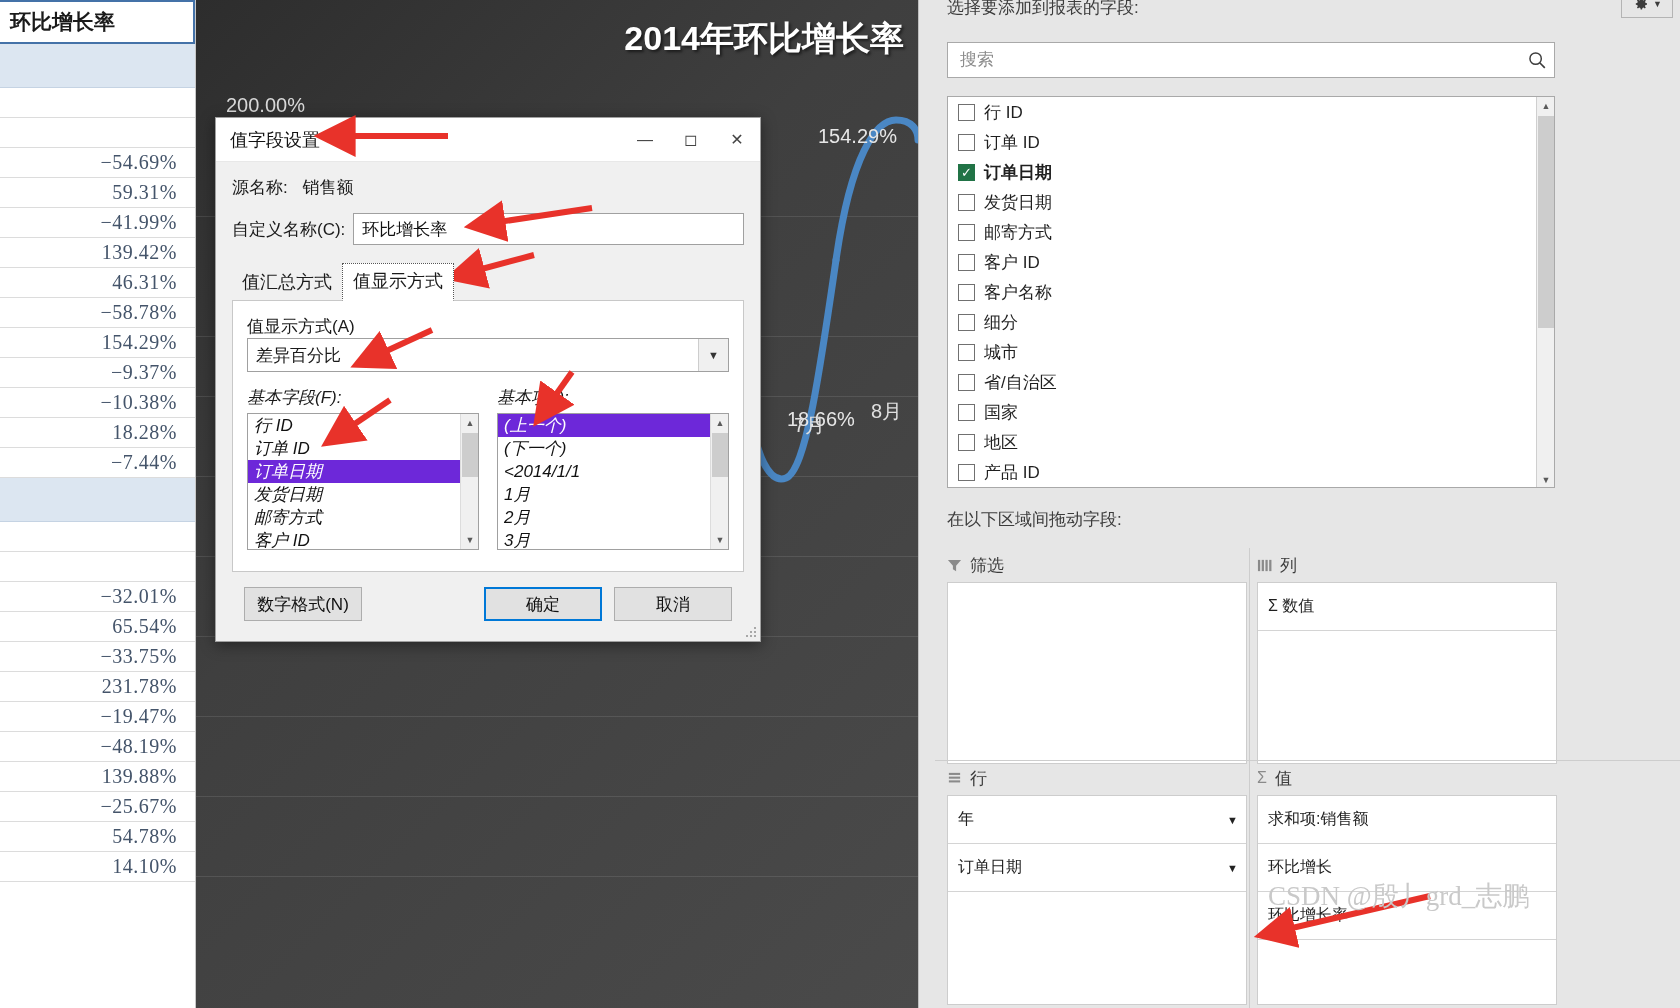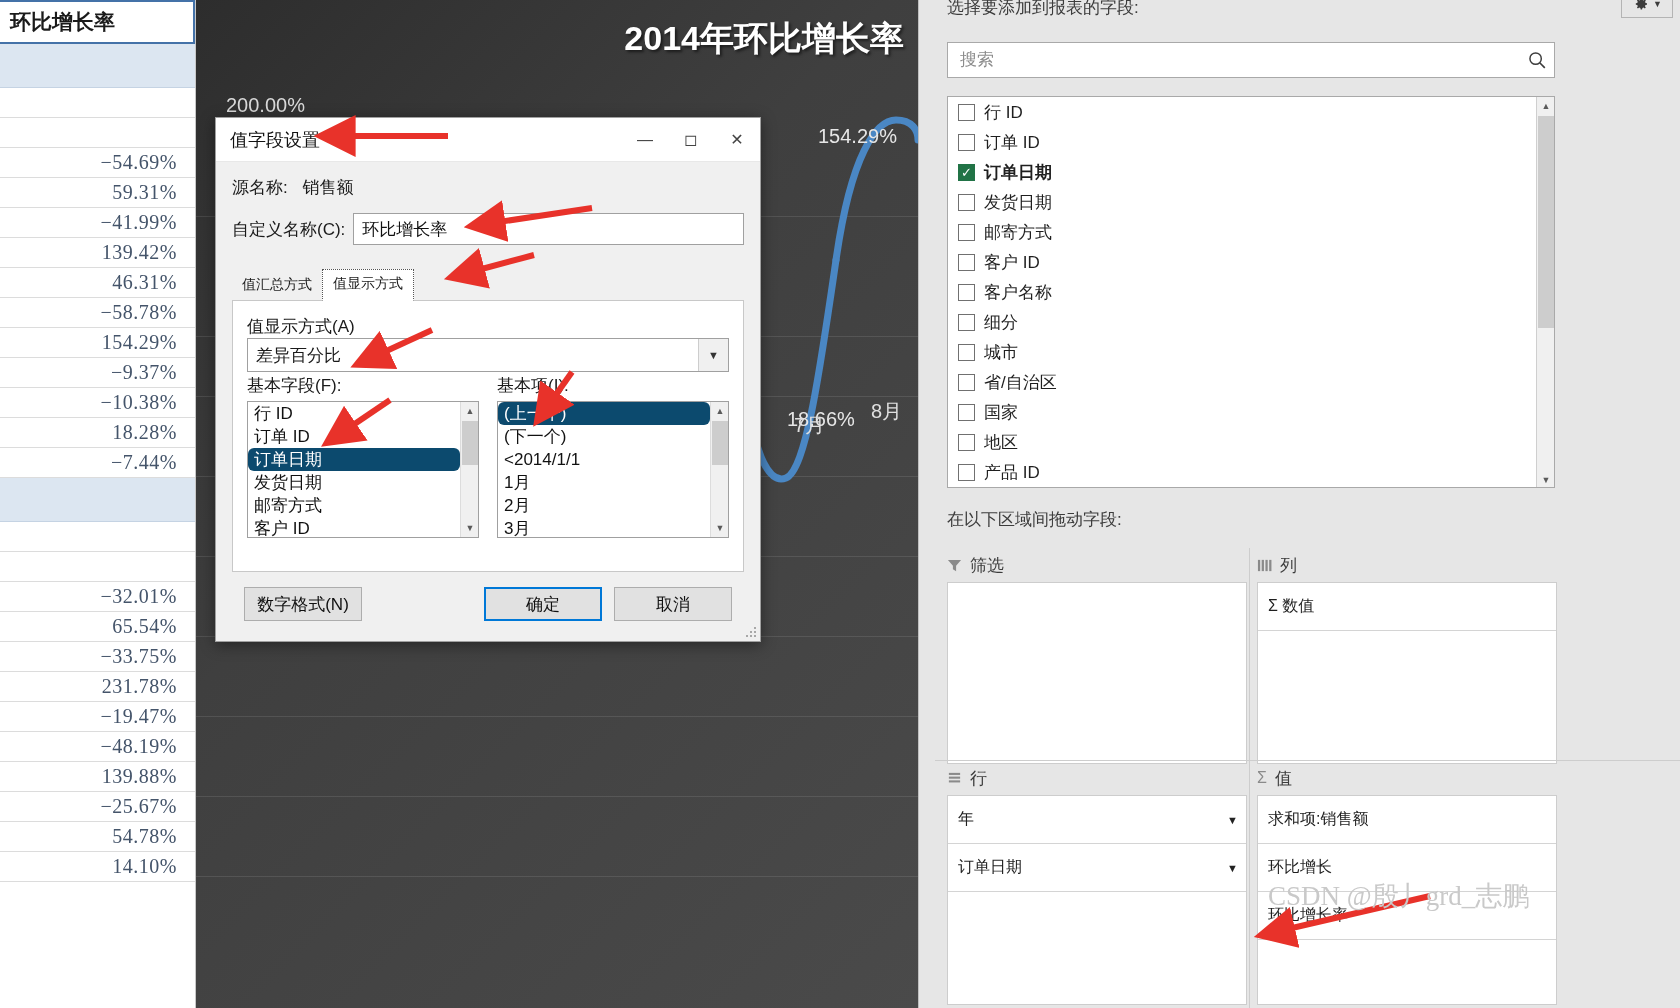--- a/index.html
+++ b/index.html
@@ -201,21 +201,21 @@
   #custom-input {
     flex: 1; height: 32px;
     border: 1px solid #a0a0a0; background: #ffffff;
     padding-left: 8px; font-size: 17px;
     font-family: "Liberation Sans", "DejaVu Sans", sans-serif;
     outline: none; color: #111;
   }
   #tabs { margin-top: 22px; display: flex; align-items: flex-end; height: 34px; }
   .tab {
     padding: 5px 10px 7px 10px;
-    font-size: 14px; color: #1a1a1a; cursor: pointer;
+    font-size: 18px; color: #1a1a1a; cursor: pointer;
     background: transparent; border: none;
   }
   .tab.active {
     background: #ffffff;
     border: 1px dotted #555;
     border-bottom: 1px solid #ffffff;
     position: relative; z-index: 2;
   }
   #tab-panel {
     background: #ffffff; border: 1px solid #c8c8c8;
@@ -226,30 +226,30 @@
   #sel-box {
     height: 34px; border: 1px solid #a0a0a0; background: #ffffff;
     display: flex; align-items: center; padding-left: 8px; font-size: 17px;
   }
   #sel-arrow {
     margin-left: auto; width: 30px; height: 32px;
     background: #f0f0f0; border-left: 1px solid #cdcdcd;
     display: flex; align-items: center; justify-content: center;
     color: #333; font-size: 11px;
   }
-  #lists { display: flex; gap: 18px; margin-top: 2px; }
+  #lists { display: flex; gap: 18px; margin-top: 14px; font-style: italic; }
   .list-col { flex: 1; }
   .list-label { font-size: 17px; margin-bottom: 4px; }
   .listbox {
     border: 1px solid #a0a0a0; background: #ffffff;
     height: 137px; position: relative; overflow: hidden;
   }
   .listbox .items { position: absolute; left: 0; top: 0; right: 18px; }
   .li { height: 23px; line-height: 23px; padding-left: 6px; font-size: 17px; color: #111; white-space: nowrap; }
-  .li.sel { background: #0c4a6e; color: #ffffff; border-radius: 6px; }
+  .li.sel { background: #6d28d9; color: #ffffff; }
   .lb-scroll {
     position: absolute; right: 0; top: 0; width: 18px; height: 100%;
     background: #f0f0f0; border-left: 1px solid #dcdcdc;
   }
   #dlg-footer {
     position: absolute; left: 0; bottom: 0;
     width: 100%; height: 74px;
     display: flex; align-items: center;
     padding: 0 28px;
   }

